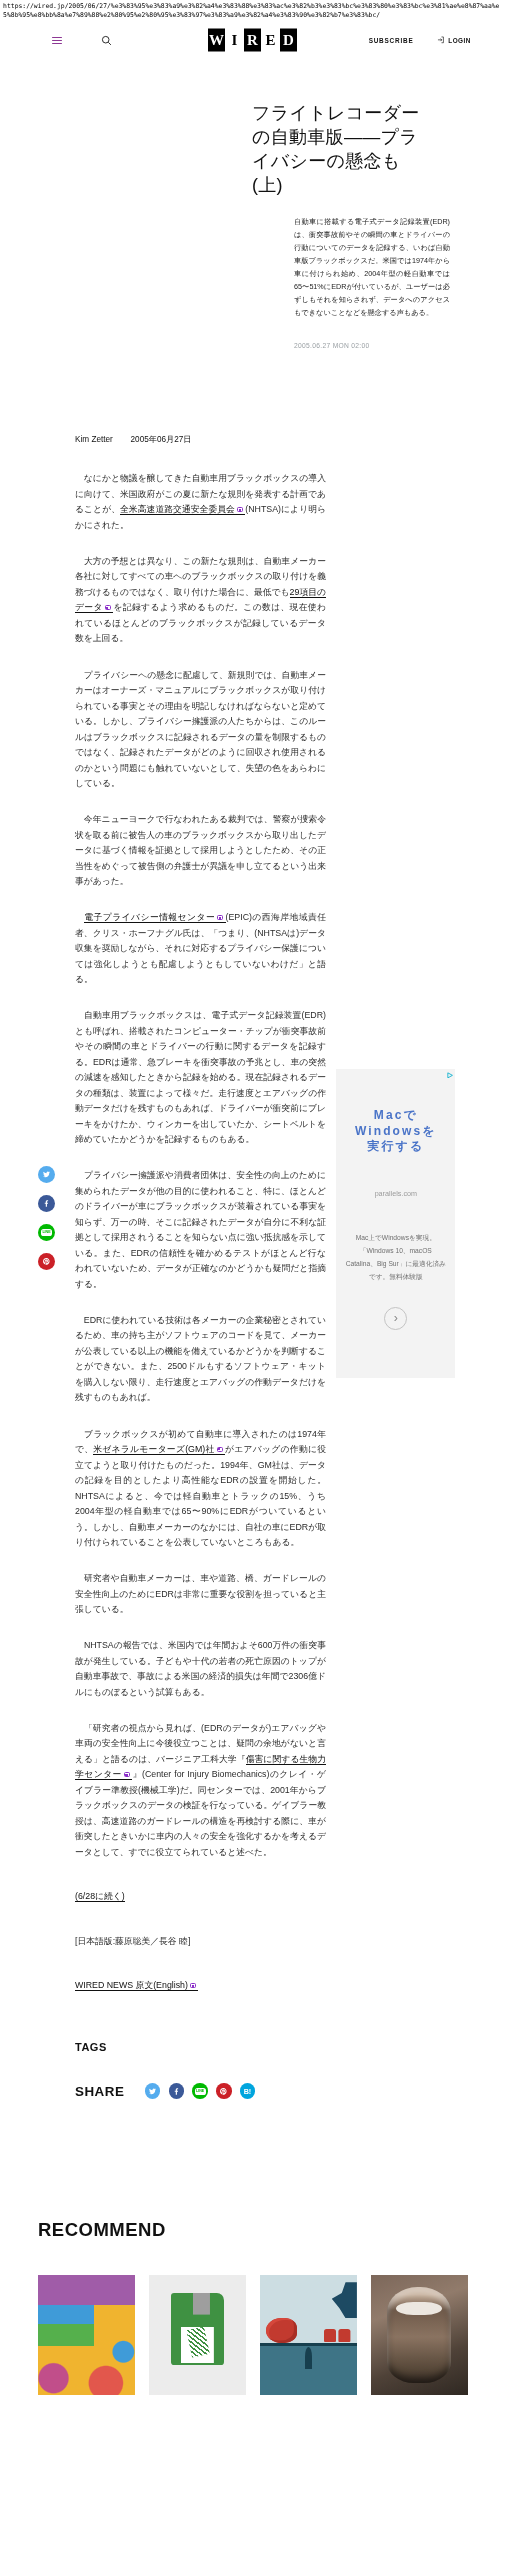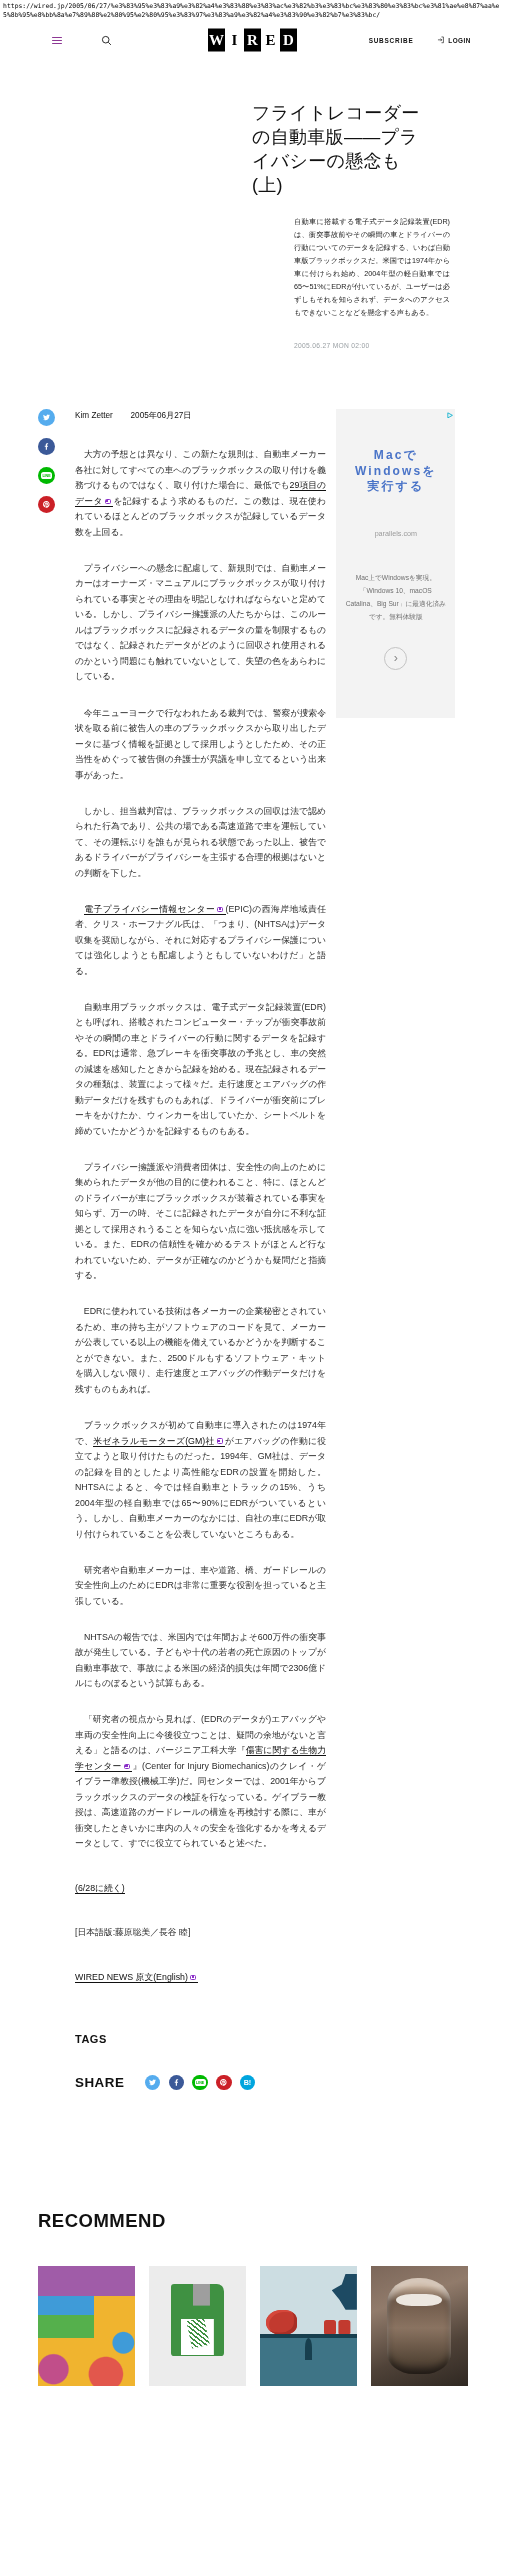--- a/index.html
+++ b/index.html
@@ -34,21 +34,21 @@
   .logo-block.inv { background:#fff; color:#000; }
   .nav-right { margin-left:auto; display:flex; align-items:center; gap:24px; }
   .subscribe { font-size:6.4px; font-weight:bold; letter-spacing:0.8px; cursor:pointer; }
   .login { font-size:6.4px; font-weight:bold; letter-spacing:0.5px; display:flex; align-items:center; gap:3.1px; cursor:pointer; }
   
   .article-head { margin: 45px 0 0 252px; width: 202px; }
   .article-title { font-size:18px; line-height:24px; font-weight:normal; width:170px; letter-spacing:0.3px; }
   .article-dek { margin:18.5px 0 0 42px; width:156px; font-size:7.2px; line-height:13px; color:#222; text-align:justify; }
   .article-pubdate { margin:23px 0 0 42px; font-size:6.7px; color:#9aa0a4; letter-spacing:0.3px; }
   
-  .article-grid { display:flex; margin-top:60px; }
+  .article-grid { display:flex; margin-top:84px;align-items:center; }
   .rail { width:75px; padding-left:38px; }
   .sns-icon {
     width:17px; height:17px; border-radius:50%; display:flex;
     align-items:center; justify-content:center; cursor:pointer; margin-bottom:11.3px;
   }
   .rail .sns-icon { margin-bottom:12px; }
   .sns-icon svg { width:8.8px; height:8.8px; }
   .sns-twitter { background:#55acee; }
   .sns-facebook { background:#3b5998; }
   .sns-line { background:#00b901; }
@@ -192,24 +192,24 @@
           <path fill="#fff" d="M12 3a9 9 0 0 0-3.3 17.4c-.1-.8-.2-2 .1-2.9l1.1-4.5s-.3-.5-.3-1.4c0-1.3.8-2.3 1.7-2.3.8 0 1.2.6 1.2 1.3 0 .8-.5 2-.8 3.1-.2 1 .5 1.7 1.4 1.7 1.7 0 3-1.8 3-4.4 0-2.3-1.6-3.9-4-3.9a4.1 4.1 0 0 0-4.3 4.1c0 .8.3 1.7.7 2.2l-.3 1.1c-.1.4-.3.5-.6.3-1.1-.5-1.8-2.2-1.8-3.7 0-3 2.2-5.7 6.3-5.7 3.3 0 5.9 2.4 5.9 5.5 0 3.3-2.1 6-5 6-1 0-1.9-.5-2.2-1.1l-.6 2.3c-.2.8-.8 1.9-1.2 2.5A9 9 0 1 0 12 3z"></path>
         </svg>
       </span>
     </div>
   <div class="main-col">
     <div class="byline">
       <span>Kim Zetter</span>
       <span class="byline-date">2005年06月27日</span>
     </div>
 
+  <p class="body-p">　なにかと物議を醸してきた自動車用ブラックボックスの導入に向けて、米国政府がこの夏に新たな規則を発表する計画であることが、<a class="a-link" href="#">全米高速道路交通安全委員会<span class="ext-icon"></span></a>(NHTSA)により明らかにされた。</p>
       <p class="body-p">　大方の予想とは異なり、この新たな規則は、自動車メーカー各社に対してすべての車へのブラックボックスの取り付けを義務づけるものではなく、取り付けた場合に、最低でも<a class="a-link" href="#">29項目のデータ<span class="ext-icon"></span></a>を記録するよう求めるものだ。この数は、現在使われているほとんどのブラックボックスが記録しているデータ数を上回る。</p>
       <p class="body-p">　プライバシーへの懸念に配慮して、新規則では、自動車メーカーはオーナーズ・マニュアルにブラックボックスが取り付けられている事実とその理由を明記しなければならないと定めている。しかし、プライバシー擁護派の人たちからは、このルールはブラックボックスに記録されるデータの量を制限するものではなく、記録されたデータがどのように回収され使用されるのかという問題にも触れていないとして、失望の色をあらわにしている。</p>
       <p class="body-p">　今年ニューヨークで行なわれたある裁判では、警察が捜索令状を取る前に被告人の車のブラックボックスから取り出したデータに基づく情報を証拠として採用しようとしたため、その正当性をめぐって被告側の弁護士が異議を申し立てるという出来事があった。</p>
-      <p class="body-p">　しかし、担当裁判官は、ブラックボックスの回収は法で認められた行為であり、公共の場である高速道路で車を運転していて、その運転ぶりを誰もが見られる状態であった以上、被告であるドライバーがプライバシーを主張する合理的根拠はないとの判断を下した。</p>
       <p class="body-p">　<a class="a-link" href="#">電子プライバシー情報センター<span class="ext-icon"></span></a>(EPIC)の西海岸地域責任者、クリス・ホーフナグル氏は、「つまり、(NHTSAは)データ収集を奨励しながら、それに対応するプライバシー保護については強化しようとも配慮しようともしていないわけだ」と語る。</p>
       <p class="body-p">　自動車用ブラックボックスは、電子式データ記録装置(EDR)とも呼ばれ、搭載されたコンピューター・チップが衝突事故前やその瞬間の車とドライバーの行動に関するデータを記録する。EDRは通常、急ブレーキを衝突事故の予兆とし、車の突然の減速を感知したときから記録を始める。現在記録されるデータの種類は、装置によって様々だ。走行速度とエアバッグの作動データだけを残すものもあれば、ドライバーが衝突前にブレーキをかけたか、ウィンカーを出していたか、シートベルトを締めていたかどうかを記録するものもある。</p>
       <p class="body-p">　プライバシー擁護派や消費者団体は、安全性の向上のために集められたデータが他の目的に使われること、特に、ほとんどのドライバーが車にブラックボックスが装着されている事実を知らず、万一の時、そこに記録されたデータが自分に不利な証拠として採用されうることを知らない点に強い抵抗感を示している。また、EDRの信頼性を確かめるテストがほとんど行なわれていないため、データが正確なのかどうかも疑問だと指摘する。</p>
       <p class="body-p">　EDRに使われている技術は各メーカーの企業秘密とされているため、車の持ち主がソフトウェアのコードを見て、メーカーが公表している以上の機能を備えているかどうかを判断することができない。また、2500ドルもするソフトウェア・キットを購入しない限り、走行速度とエアバッグの作動データだけを残すものもあれば。</p>
       <p class="body-p">　ブラックボックスが初めて自動車に導入されたのは1974年で、<a class="a-link" href="#">米ゼネラルモーターズ(GM)社<span class="ext-icon"></span></a>がエアバッグの作動に役立てようと取り付けたものだった。1994年、GM社は、データの記録を目的としたより高性能なEDRの設置を開始した。NHTSAによると、今では軽自動車とトラックの15%、うち2004年型の軽自動車では65〜90%にEDRがついているという。しかし、自動車メーカーのなかには、自社の車にEDRが取り付けられていることを公表していないところもある。</p>
       <p class="body-p">　研究者や自動車メーカーは、車や道路、橋、ガードレールの安全性向上のためにEDRは非常に重要な役割を担っていると主張している。</p>
       <p class="body-p">　NHTSAの報告では、米国内では年間およそ600万件の衝突事故が発生している。子どもや十代の若者の死亡原因のトップが自動車事故で、事故による米国の経済的損失は年間で2306億ドルにものぼるという試算もある。</p>
       <p class="body-p">　「研究者の視点から見れば、(EDRのデータが)エアバッグや車両の安全性向上に今後役立つことは、疑問の余地がないと言える」と語るのは、バージニア工科大学『<a class="a-link" href="#">傷害に関する生物力学センター<span class="ext-icon"></span></a>』(Center for Injury Biomechanics)のクレイ・ゲイブラー準教授(機械工学)だ。同センターでは、2001年からブラックボックスのデータの検証を行なっている。ゲイブラー教授は、高速道路のガードレールの構造を再検討する際に、車が衝突したときいかに車内の人々の安全を強化するかを考えるデータとして、すでに役立てられていると述べた。</p>
       <p class="body-p continued-link"><a class="a-link" href="#">(6/28に続く)</a></p>
       <p class="body-p translators">[日本語版:藤原聡美／長谷 睦]</p>

